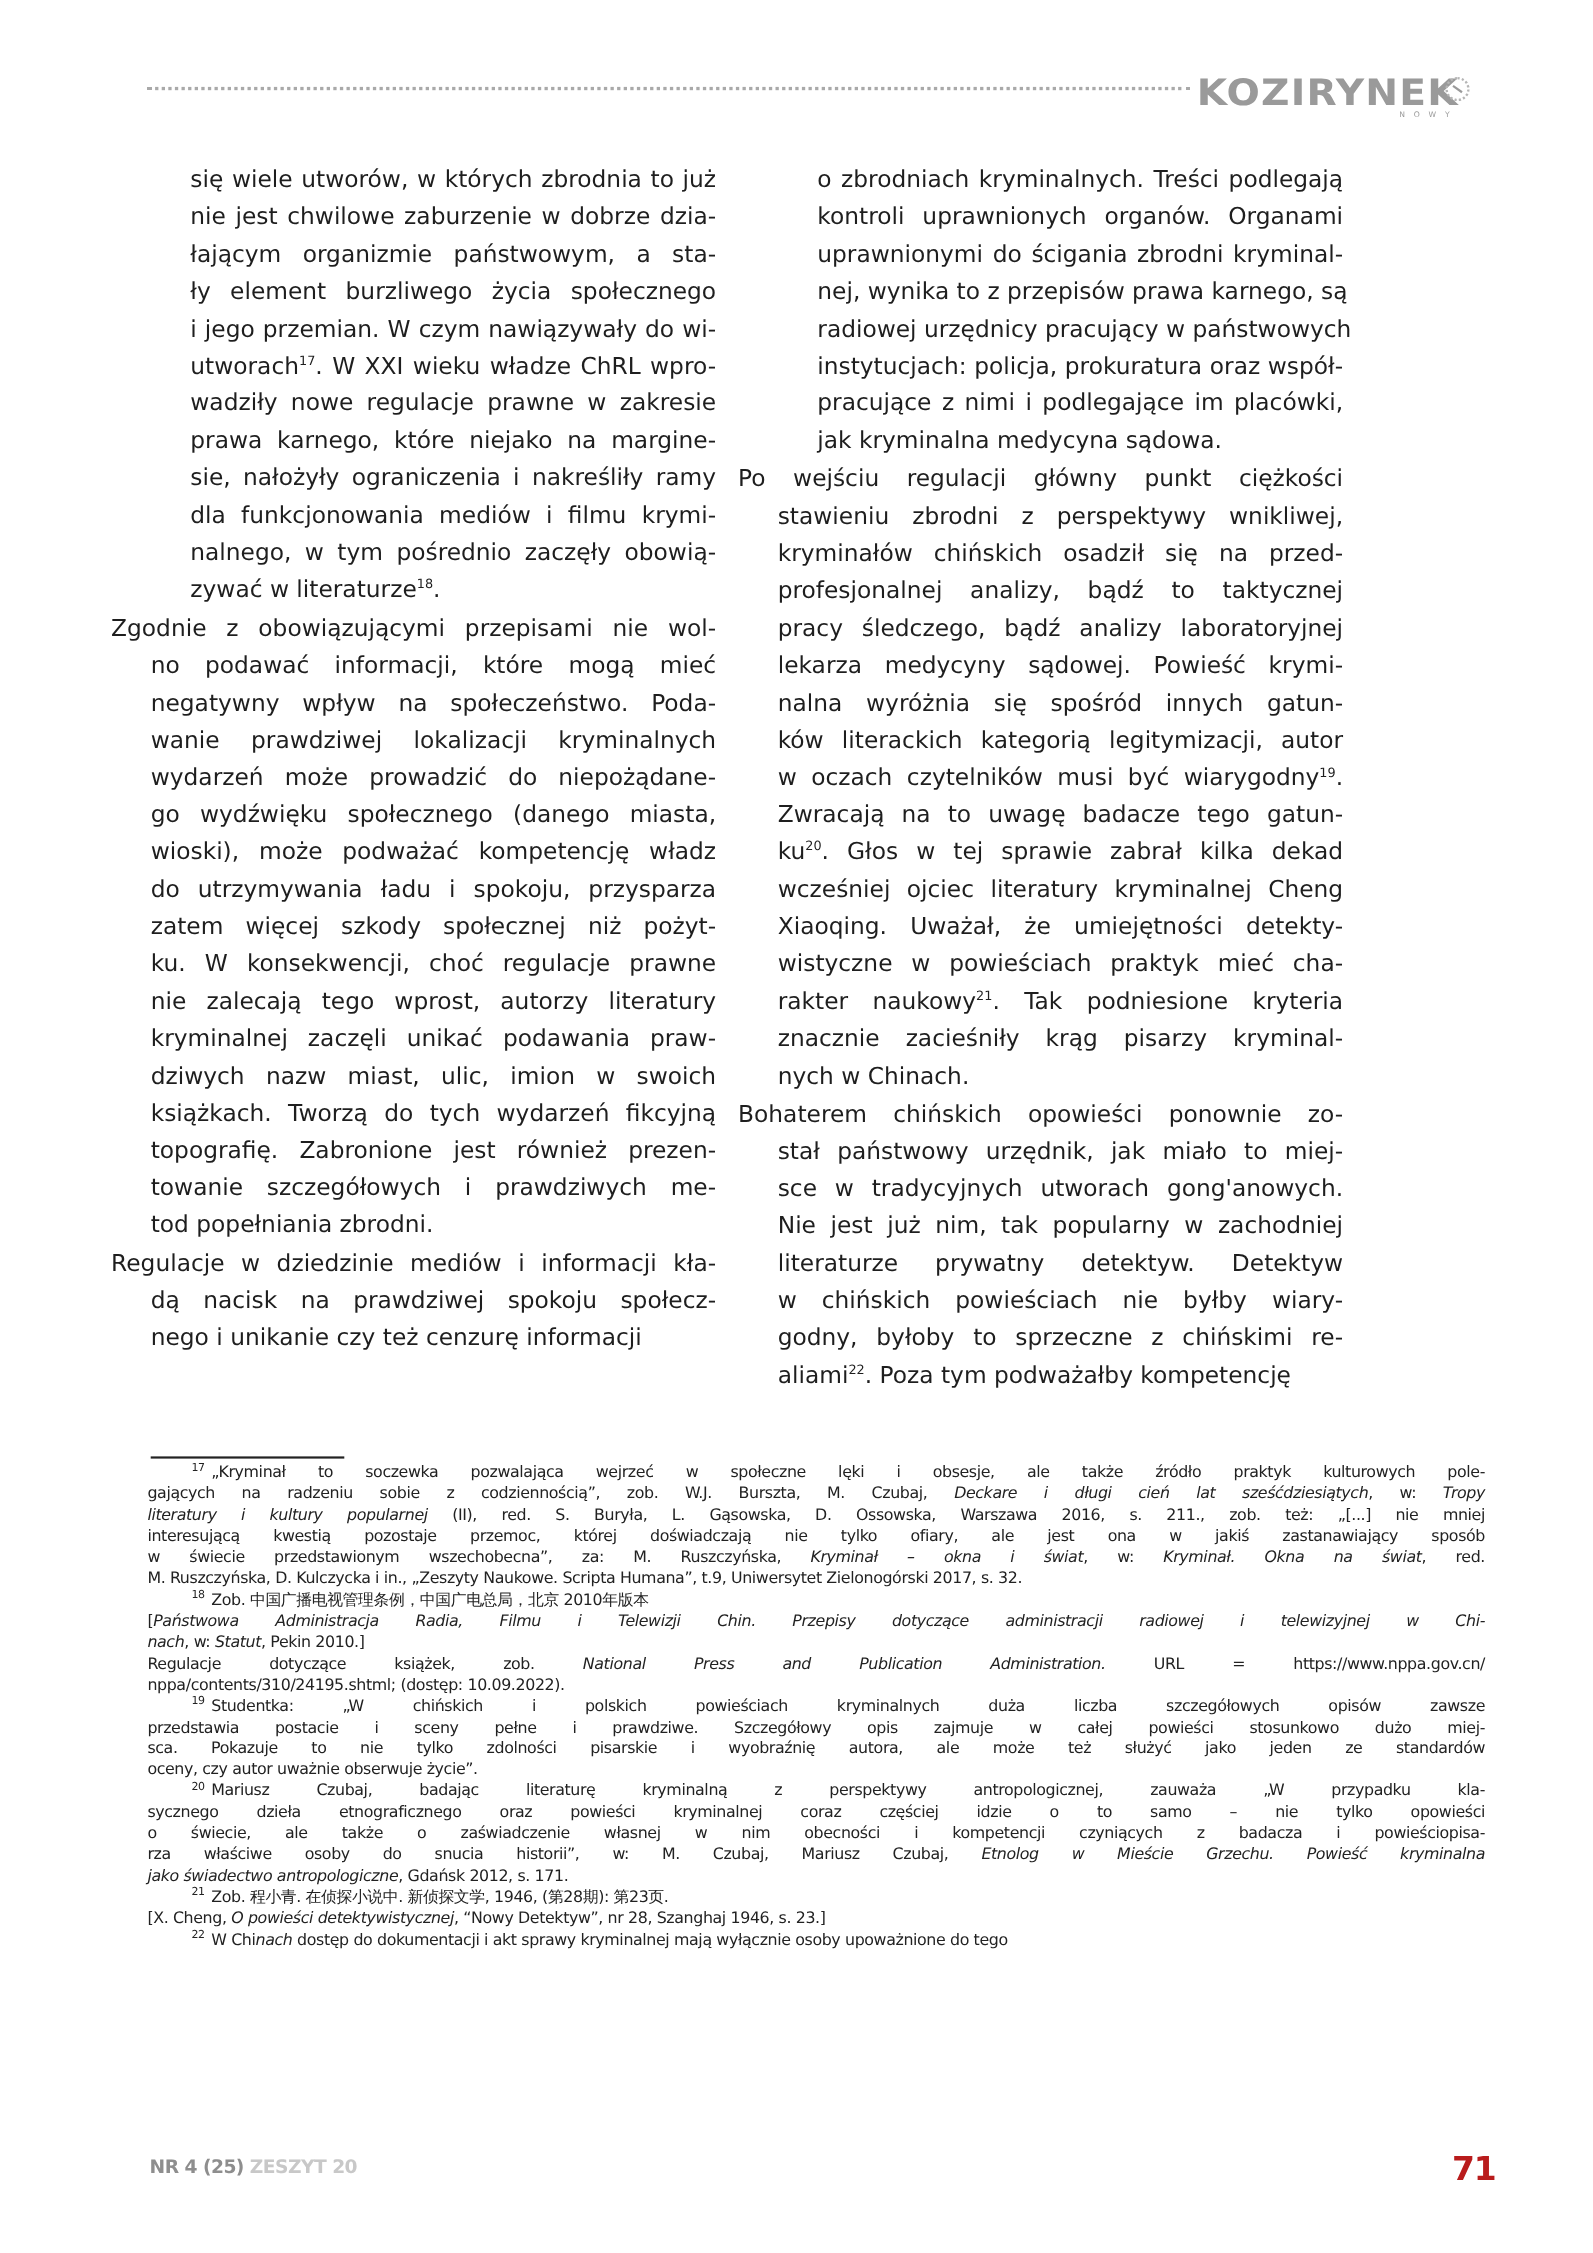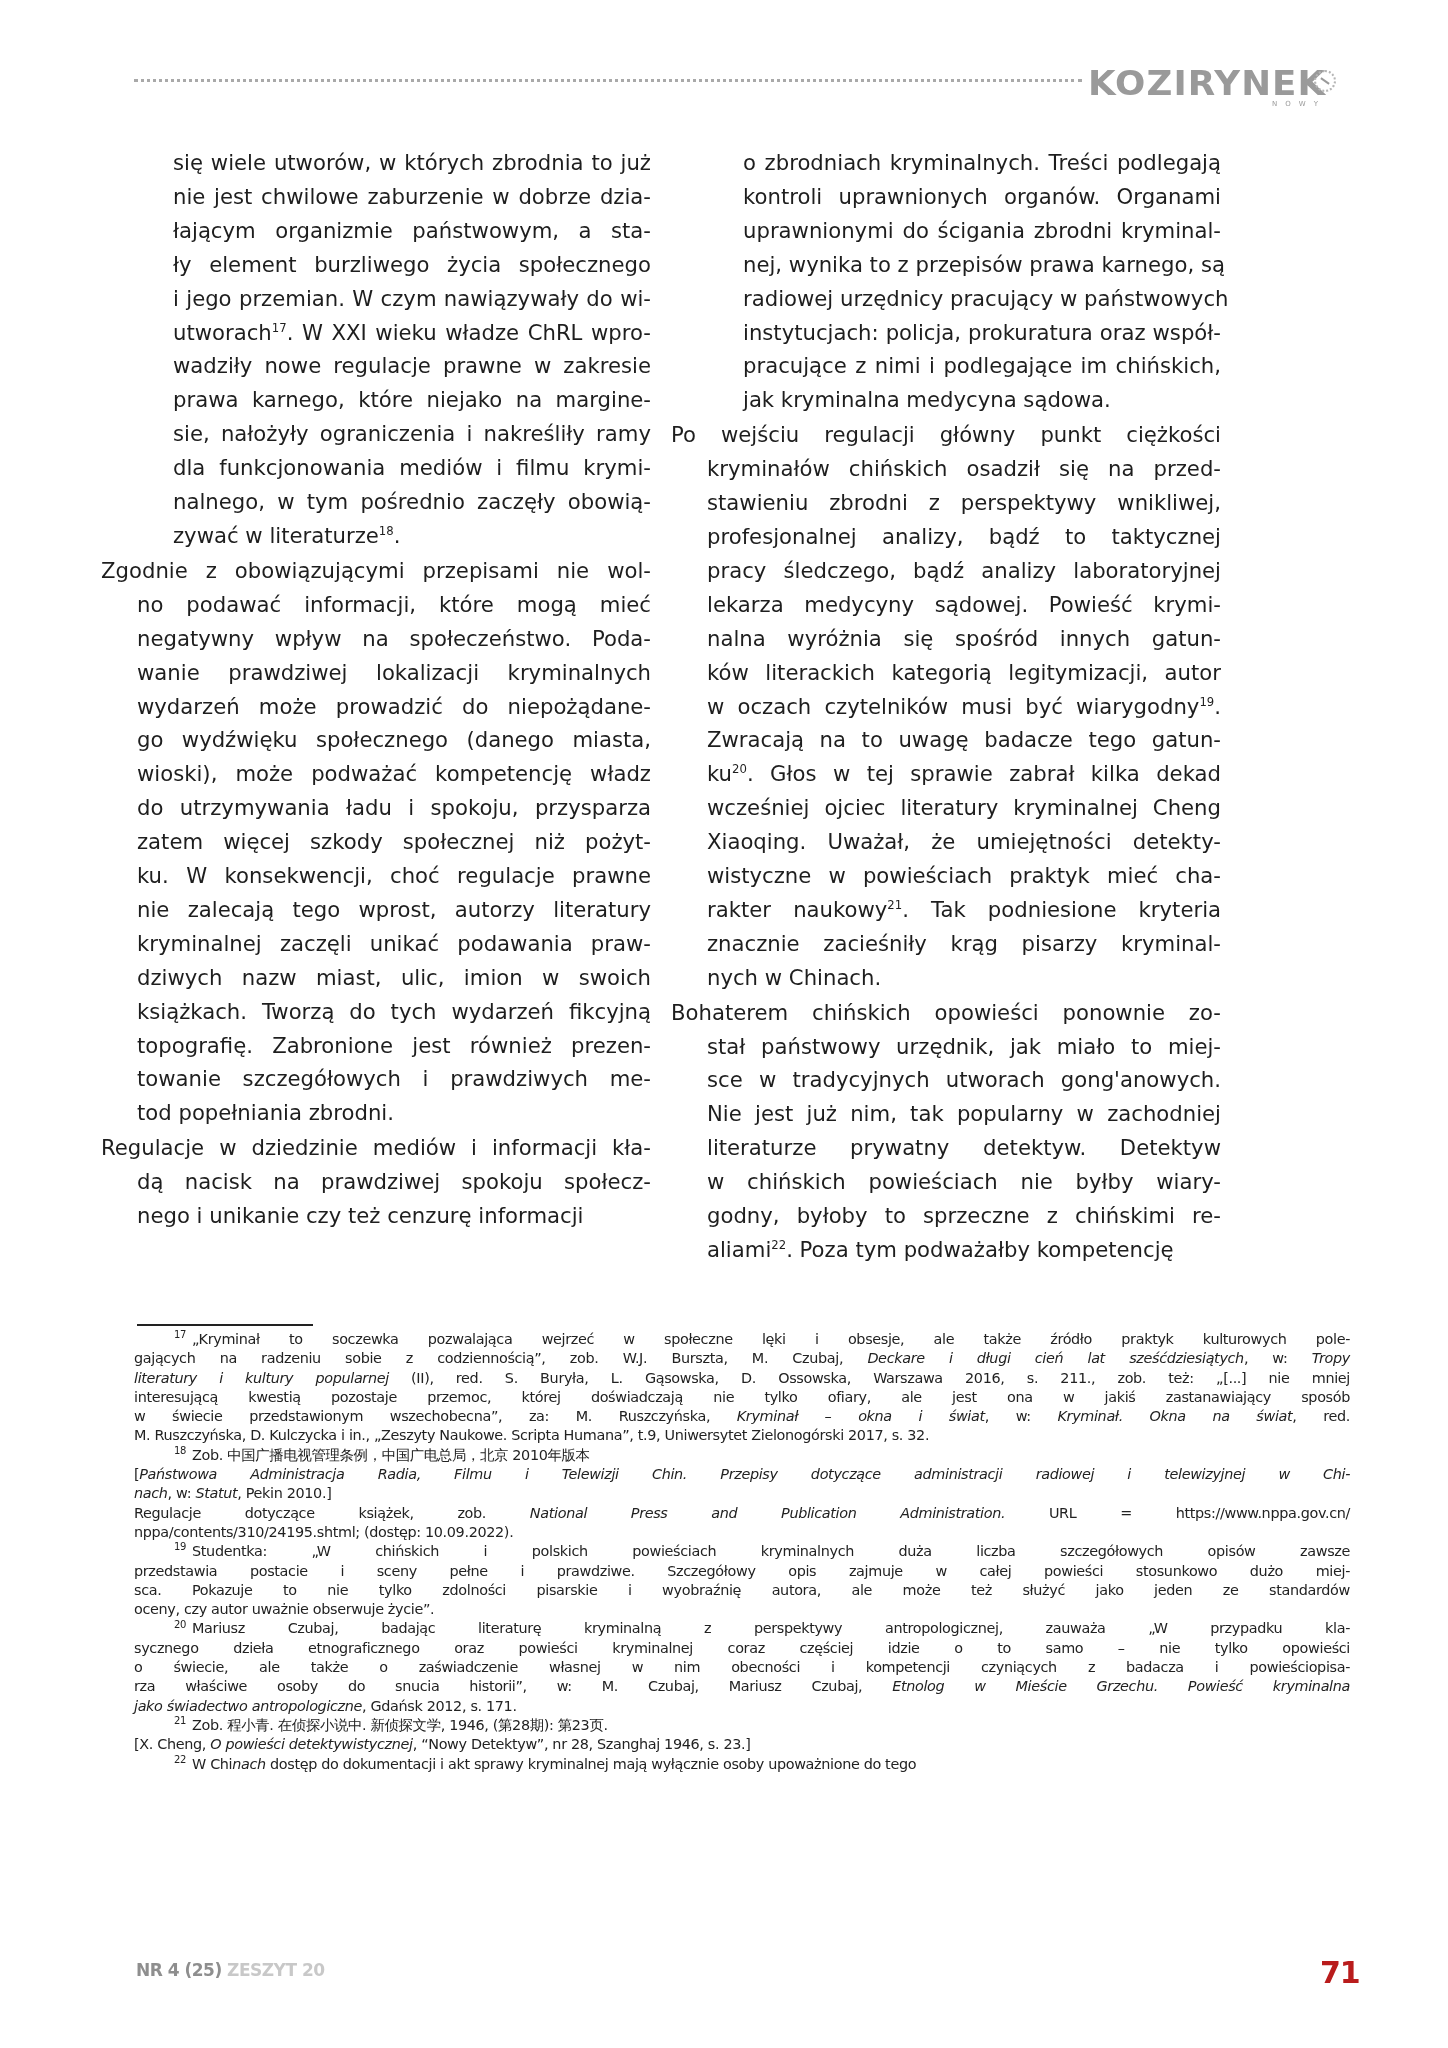--- a/index.html
+++ b/index.html
@@ -118,27 +118,27 @@
     </p>
   </div>
 <div class="column col-right" id="col-right">
     <p class="para cont">
       <span class="line first">o zbrodniach kryminalnych. Treści podlegają</span>
       <span class="line">kontroli uprawnionych organów. Organami</span>
       <span class="line">uprawnionymi do ścigania zbrodni kryminal-</span>
       <span class="line">nej, wynika to z przepisów prawa karnego, są</span>
       <span class="line">radiowej urzędnicy pracujący w państwowych</span>
       <span class="line">instytucjach: policja, prokuratura oraz współ-</span>
-      <span class="line">pracujące z nimi i podlegające im chińskich,</span>
+      <span class="line">pracujące z nimi i podlegające im placówki,</span>
       <span class="line last">jak kryminalna medycyna sądowa.</span>
     </p>
     <p class="para">
       <span class="line first">Po wejściu regulacji główny punkt ciężkości</span>
+      <span class="line">stawieniu zbrodni z perspektywy wnikliwej,</span>
       <span class="line">kryminałów chińskich osadził się na przed-</span>
-      <span class="line">stawieniu zbrodni z perspektywy wnikliwej,</span>
       <span class="line">profesjonalnej analizy, bądź to taktycznej</span>
       <span class="line">pracy śledczego, bądź analizy laboratoryjnej</span>
       <span class="line">lekarza medycyny sądowej. Powieść krymi-</span>
       <span class="line">nalna wyróżnia się spośród innych gatun-</span>
       <span class="line">ków literackich kategorią legitymizacji, autor</span>
       <span class="line">w oczach czytelników musi być wiarygodny<sup>19</sup>.</span>
       <span class="line">Zwracają na to uwagę badacze tego gatun-</span>
       <span class="line">ku<sup>20</sup>. Głos w tej sprawie zabrał kilka dekad</span>
       <span class="line">wcześniej ojciec literatury kryminalnej Cheng</span>
       <span class="line">Xiaoqing. Uważał, że umiejętności detekty-</span>

